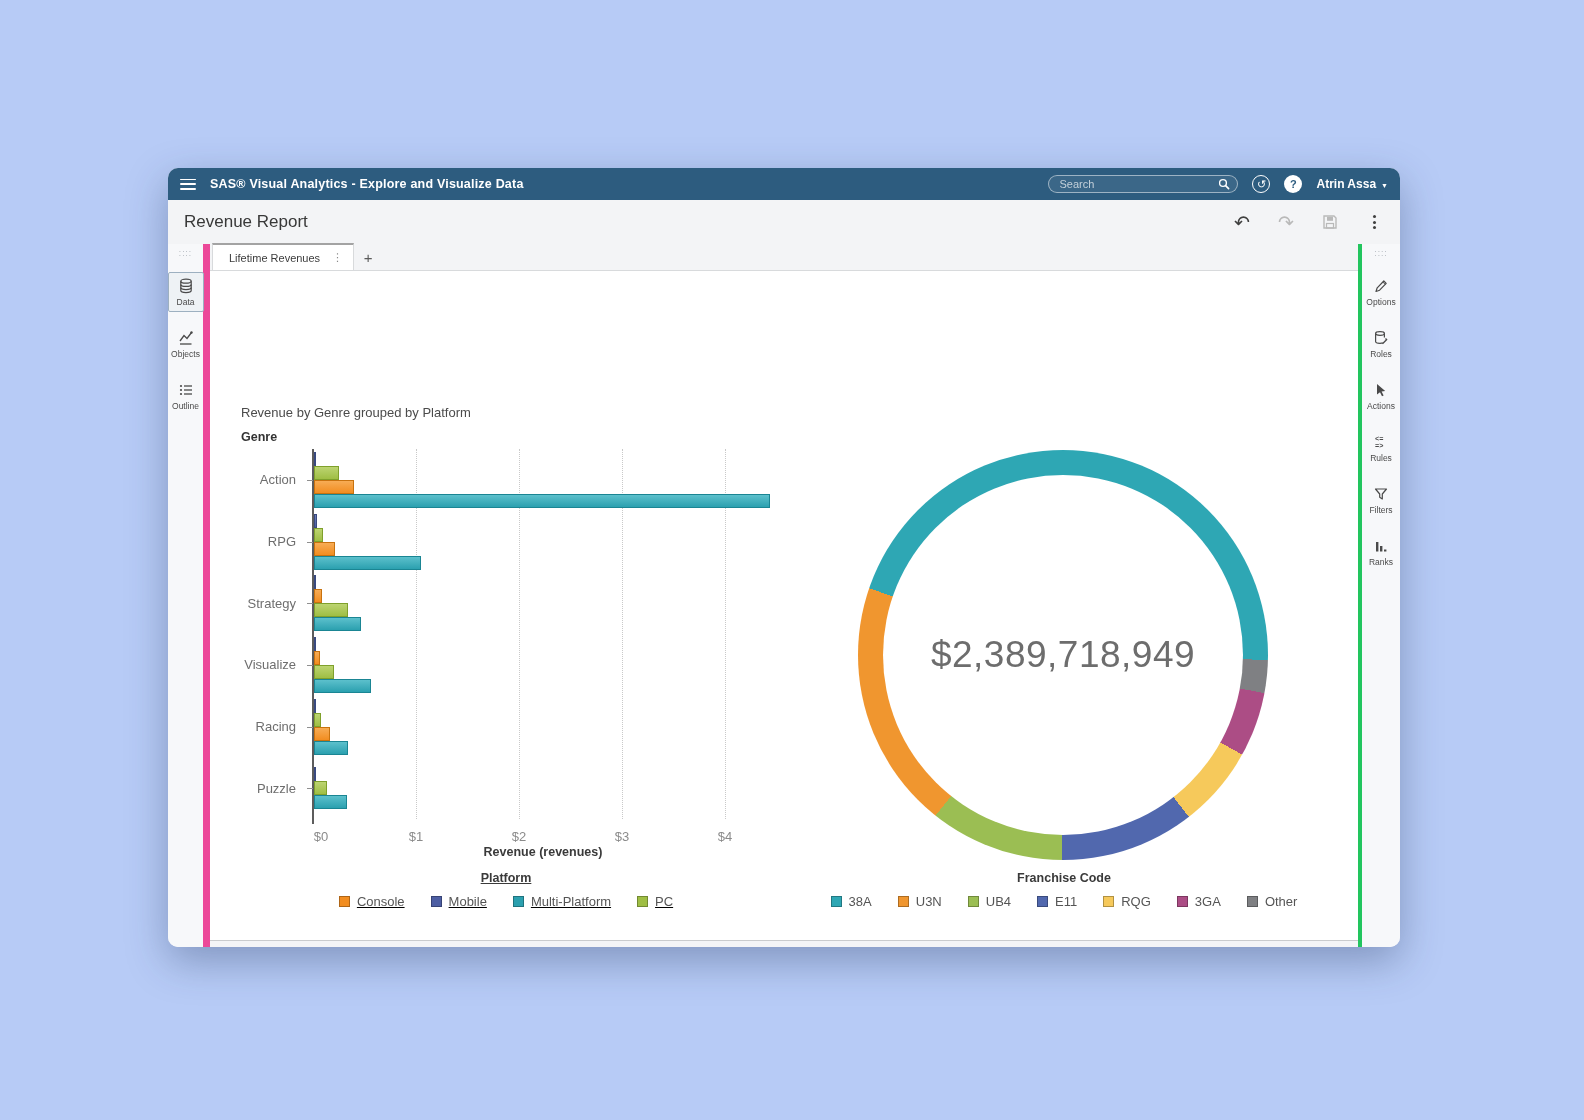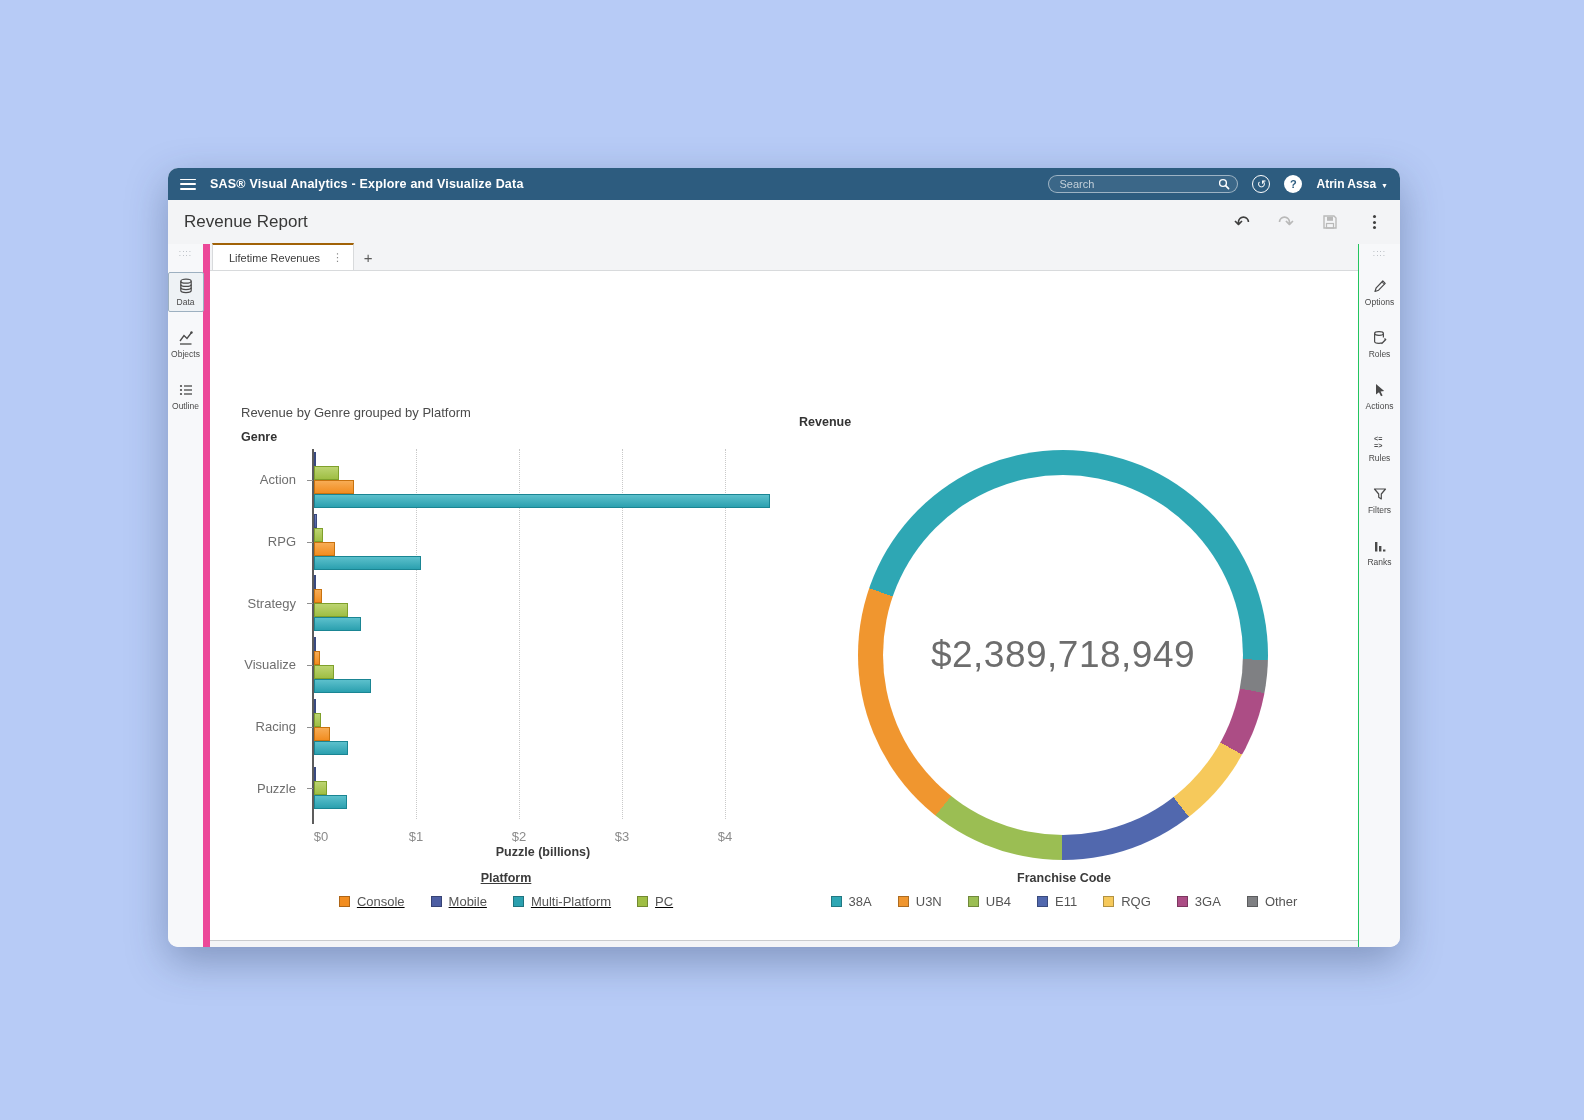--- a/index.html
+++ b/index.html
@@ -34,31 +34,31 @@
   .tb-btn { width:20px; height:20px; display:flex; align-items:center; justify-content:center; cursor:pointer;
             font-size:19px; color:#3f3f3f; }
   .tb-btn.disabled { color:#b9b9b9; cursor:default; }
   .kebab { display:flex; flex-direction:column; gap:2.5px; }
   .kebab i { width:3px; height:3px; border-radius:50%; background:#3f3f3f; }
 
   
   .body-row { display:flex; height:707px; }
   .rail { width:42px; background:#f7f8fa; display:flex; flex-direction:column; align-items:center; padding-top:6px; }
   .rail.left { border-right:7px solid #ec4899; }
-  .rail.right { border-left:1px solid #22c55e; }
+  .rail.right { border-left:4px solid #22c55e; }
   .rail-handle { color:#a7adb3; font-size:7px; letter-spacing:1px; line-height:4px; text-align:center; margin-bottom:14px; user-select:none; }
   .rail-item { width:36px; padding:5px 0 4px; margin-bottom:12px; display:flex; flex-direction:column; align-items:center; gap:3px;
                border:1px solid transparent; border-radius:2px; cursor:pointer; }
   .rail-item.selected { border-color:#9db0c0; background:#eef2f5; }
   .rail-item svg { display:block; }
   .rail-label { font-size:8.5px; color:#4a4a4a; }
 
   .center-col { flex:1; display:flex; flex-direction:column; background:#f3f4f6; }
   .tab-row { height:27px; display:flex; align-items:flex-end; border-bottom:1px solid #d8dadc; }
-  .tab { height:27px; margin-left:2px; background:#fff; border:1px solid #d8dadc; border-bottom:none; border-top:2px solid #a16207;
+  .tab { height:27px; margin-left:2px; background:#fff; border:1px solid #d8dadc; border-bottom:none; border-top:2px solid #a3a3a3;
          display:flex; align-items:center; padding:0 10px 0 16px; gap:12px; cursor:pointer; min-width:142px; }
   .tab-label { font-size:11px; color:#3c3c3c; }
   .tab-kebab { color:#8a8a8a; font-size:11px; cursor:pointer; }
   .add-tab { width:28px; height:26px; display:flex; align-items:center; justify-content:center;
              color:#5a5a5a; font-size:15px; cursor:pointer; }
   .canvas { flex:1; background:#fff; border-bottom:1px solid #c9cbcd; position:relative; margin-bottom:10px; overflow:hidden; }
 
   
   .heading { position:absolute; left:31px; top:26px; }
   .page-title { font-size:27px; font-weight:700; color:#1e1e1e; letter-spacing:.2px; }
@@ -251,21 +251,21 @@
                 <div class="hbar" style="width: 33.99px; background: linear-gradient(rgb(92, 192, 204), rgb(43, 160, 175)); border-color: rgb(26, 133, 147);"></div>
               </div>
               <div class="genre-label" style="top: 308.333px; height: 61.6667px;">Puzzle</div>
               <div class="tick-dash" style="top: 339.167px;"></div>
               <div class="bar-group" style="top: 318.167px;">
                 <div class="hbar" style="width: 2px; background: linear-gradient(rgb(112, 128, 184), rgb(77, 94, 163)); border-color: rgb(57, 73, 127);"></div>
                 <div class="hbar" style="width: 13.39px; background: linear-gradient(rgb(188, 212, 113), rgb(159, 190, 68)); border-color: rgb(127, 160, 43);"></div>
                 <div class="hbar" style="width: 32.96px; background: linear-gradient(rgb(92, 192, 204), rgb(43, 160, 175)); border-color: rgb(26, 133, 147);"></div>
               </div>
             </div>
-          <div class="xlabel">Puzzle (billions)</div>
+          <div class="xlabel">Revenue (revenues)</div>
           <div class="legend-title">Platform</div>
           <div class="legend-row" id="bar-legend">
               <div class="legend-item">
                 <span class="legend-swatch" style="background: rgb(242, 141, 32);"></span>
                 <span class="legend-text">Console</span>
               </div>
               <div class="legend-item">
                 <span class="legend-swatch" style="background: rgb(77, 94, 163);"></span>
                 <span class="legend-text">Mobile</span>
               </div>
@@ -274,21 +274,20 @@
                 <span class="legend-text">Multi-Platform</span>
               </div>
               <div class="legend-item">
                 <span class="legend-swatch" style="background: rgb(159, 190, 68);"></span>
                 <span class="legend-text">PC</span>
               </div>
             </div>
         </div>
 
         <div class="chart-block donut">
-          <div class="axis-name">Revenue</div>
           <div class="donut-ring" id="donut-ring" style="background: conic-gradient(from 289deg, rgb(46, 167, 180) 0%, rgb(46, 167, 180) 45.1%, rgb(127, 128, 131) 45.1%, rgb(127, 128, 131) 47.7%, rgb(172, 77, 133) 47.7%, rgb(172, 77, 133) 52.8%, rgb(246, 201, 91) 52.8%, rgb(246, 201, 91) 59.2%, rgb(81, 104, 174) 59.2%, rgb(81, 104, 174) 69.8%, rgb(155, 190, 83) 69.8%, rgb(155, 190, 83) 80.4%, rgb(240, 150, 47) 80.4%, rgb(240, 150, 47) 100%);">
             <div class="donut-hole"></div>
             <div class="donut-center">$2,389,718,949</div>
           </div>
           <div class="legend-title">Franchise Code</div>
           <div class="legend-row" id="donut-legend">
               <div class="legend-item">
                 <span class="legend-swatch" style="background: rgb(46, 167, 180);"></span>
                 <span class="legend-text">38A</span>
               </div>

